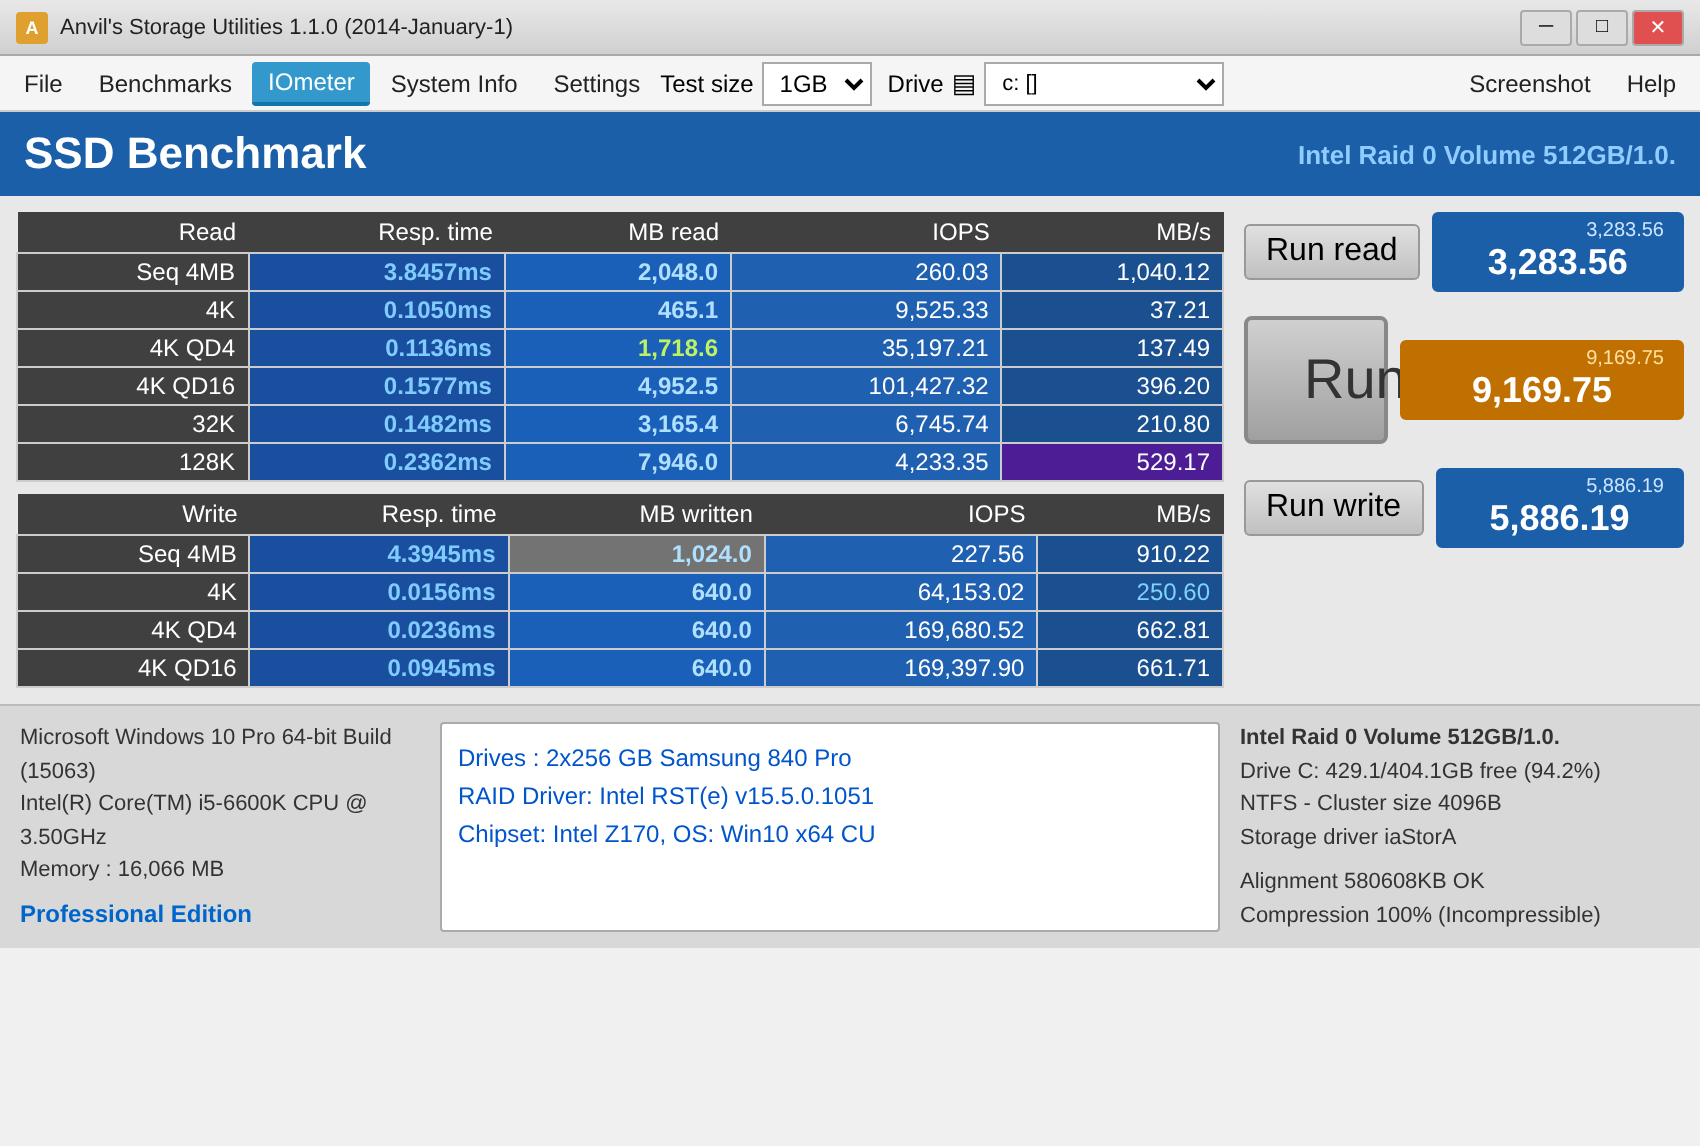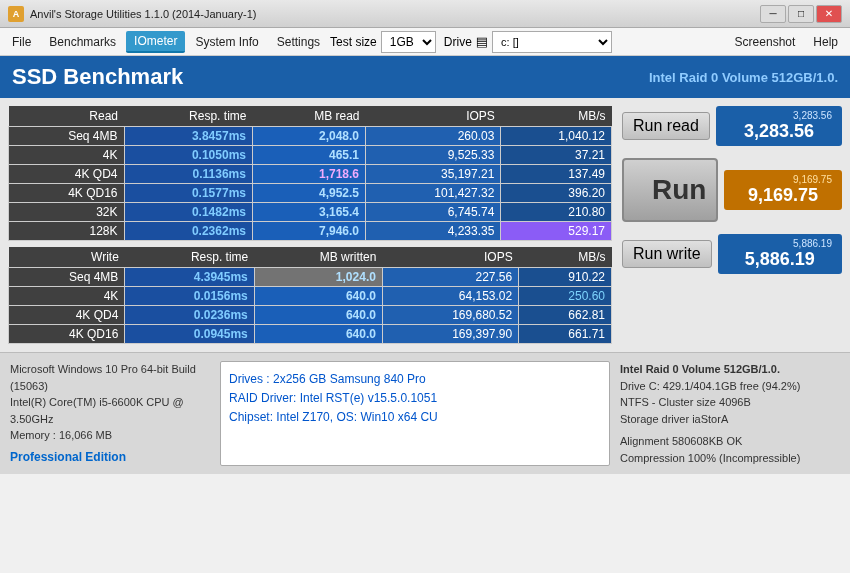--- a/index.html
+++ b/index.html
@@ -212,29 +212,29 @@
 
     .score-box-gold {
       border-color: #c07000;
       background: #c07000;
     }
     .score-box-gold .score-top { color: #ffe0a0; }
 
     .run-all-btn {
       padding: 14px 28px;
       font-size: 28px;
-      font-weight: bold;
+      font-weight: normal;
       background: linear-gradient(to bottom, #d0d0d0, #a0a0a0);
       border: 2px solid #888;
       border-radius: 4px;
       cursor: pointer;
       text-align: center;
       color: #333;
       align-self: center;
-      width: 96px;
+      width: 72px;
     }
 
     
     .footer {
       background: #d8d8d8;
       padding: 8px 10px;
       display: flex;
       gap: 10px;
       border-top: 1px solid #bbb;
       min-height: 80px;
@@ -343,21 +343,21 @@
           <tr>
             <td style="background: rgb(64, 64, 64); color: white; text-align: right;">4K</td>
             <td style="background: rgb(26, 79, 160); color: rgb(128, 204, 255); font-weight: bold;">0.1050ms</td>
             <td style="background: rgb(26, 95, 184); color: rgb(176, 224, 255); font-weight: bold;">465.1</td>
             <td style="background: rgb(32, 96, 176); color: white;">9,525.33</td>
             <td style="background: rgb(26, 79, 144); color: white;">37.21</td>
           </tr>
           <tr>
             <td style="background: rgb(64, 64, 64); color: white; text-align: right;">4K QD4</td>
             <td style="background: rgb(26, 79, 160); color: rgb(128, 204, 255); font-weight: bold;">0.1136ms</td>
-            <td style="background: rgb(26, 95, 184); color: #f0abfc; font-weight: bold; padding-left: 14px;">1,718.6</td>
+            <td style="background: rgb(26, 95, 184); color: #bef264; font-weight: bold; padding-left: 14px;">1,718.6</td>
             <td style="background: rgb(32, 96, 176); color: white;">35,197.21</td>
             <td style="background: rgb(26, 79, 144); color: white;">137.49</td>
           </tr>
           <tr>
             <td style="background: rgb(64, 64, 64); color: white; text-align: right;">4K QD16</td>
             <td style="background: rgb(26, 79, 160); color: rgb(128, 204, 255); font-weight: bold;">0.1577ms</td>
             <td style="background: rgb(26, 95, 184); color: rgb(176, 224, 255); font-weight: bold;">4,952.5</td>
             <td style="background: rgb(32, 96, 176); color: white;">101,427.32</td>
             <td style="background: rgb(26, 79, 144); color: white;">396.20</td>
           </tr>
@@ -366,21 +366,21 @@
             <td style="background: rgb(26, 79, 160); color: rgb(128, 204, 255); font-weight: bold;">0.1482ms</td>
             <td style="background: rgb(26, 95, 184); color: rgb(176, 224, 255); font-weight: bold;">3,165.4</td>
             <td style="background: rgb(32, 96, 176); color: white;">6,745.74</td>
             <td style="background: rgb(26, 79, 144); color: white;">210.80</td>
           </tr>
           <tr>
             <td style="background: rgb(64, 64, 64); color: white; text-align: right;">128K</td>
             <td style="background: rgb(26, 79, 160); color: rgb(128, 204, 255); font-weight: bold;">0.2362ms</td>
             <td style="background: rgb(26, 95, 184); color: rgb(176, 224, 255); font-weight: bold;">7,946.0</td>
             <td style="background: rgb(32, 96, 176); color: white;">4,233.35</td>
-            <td style="background: #8b5cf6; color: white;">529.17</td>
+            <td style="background: #4c1d95; color: white;">529.17</td>
           </tr>
         </tbody>
     </table>
     <div class="section-spacer"></div>
 
     <table>
       <thead>
         <tr>
           <th>Write</th>
           <th>Resp. time</th>

